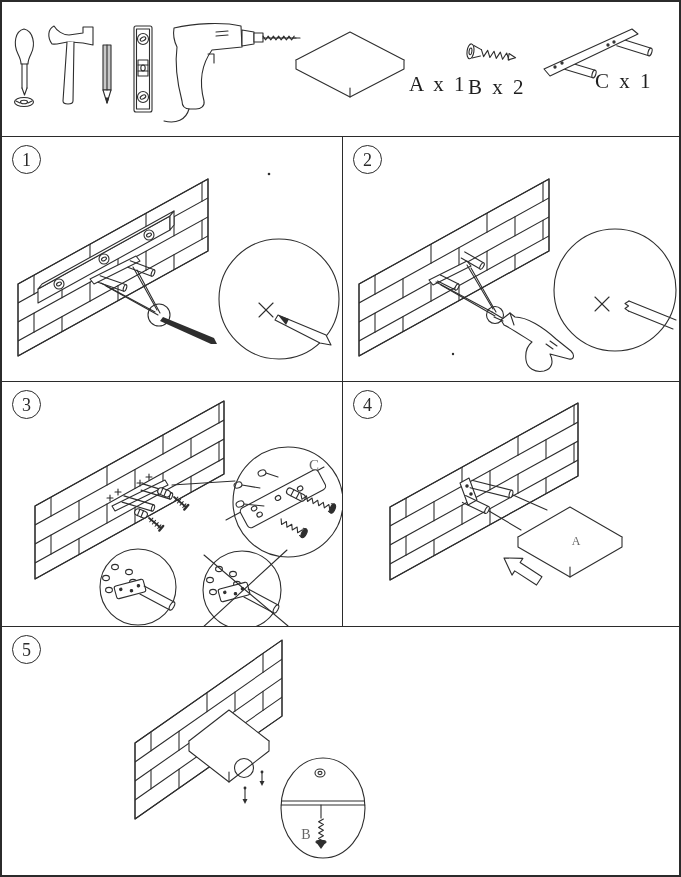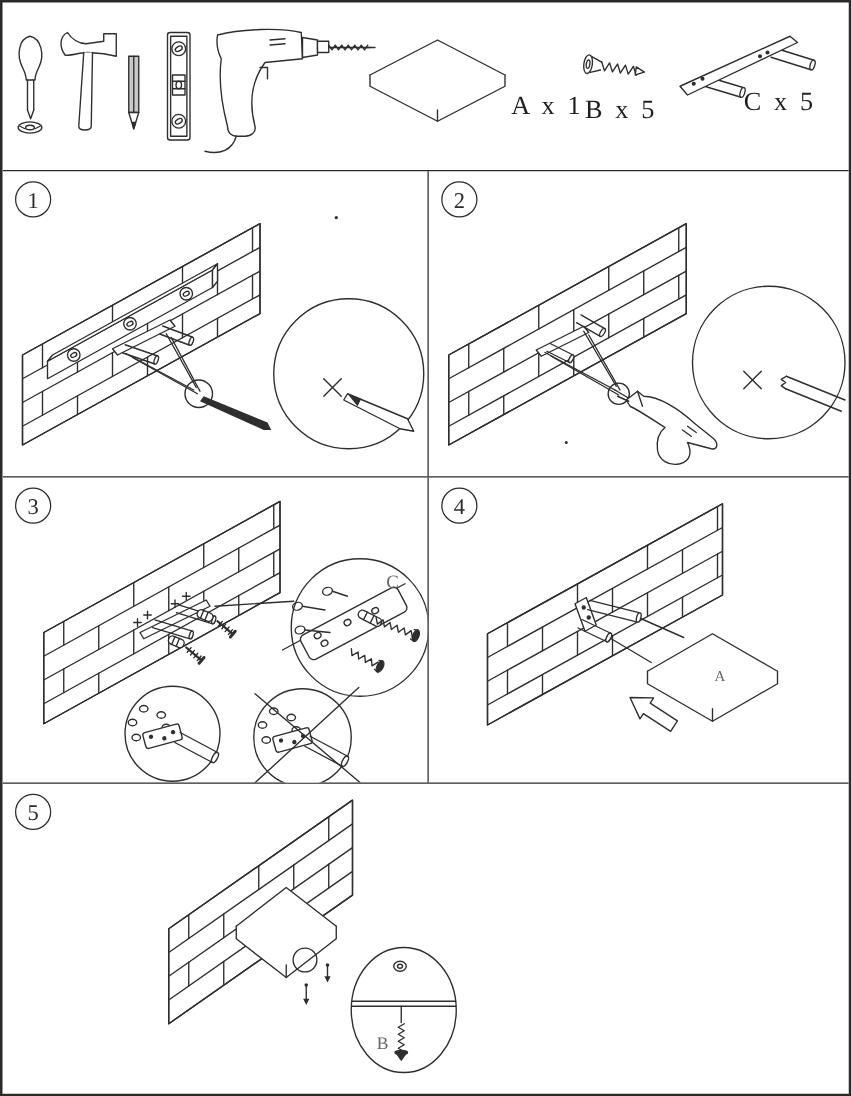--- a/index.html
+++ b/index.html
@@ -95,22 +95,22 @@
             <ellipse cx="648" cy="50" rx="1.8" ry="4" transform="rotate(17.4 648 50)" fill="#fff"></ellipse>
             <polygon points="542,67 630,27 636,32 548,74" fill="#fff"></polygon>
             <circle cx="553" cy="65" r="1.1" fill="#2e2e2e"></circle>
             <circle cx="560" cy="61" r="1.1" fill="#2e2e2e"></circle>
             <circle cx="606" cy="43" r="1.1" fill="#2e2e2e"></circle>
             <circle cx="612" cy="40" r="1.1" fill="#2e2e2e"></circle>
           </g>
         </g>
       </svg>
     <span class="plabel" style="left:387px;top:70px;margin-left:20px;">A x 1</span>
-    <span class="plabel" style="left:466px;top:73px;">B x 5</span>
-    <span class="plabel" style="left:593px;top:67px;">C x 5</span>
+    <span class="plabel" style="left:466px;top:73px;">B x 2</span>
+    <span class="plabel" style="left:593px;top:67px;">C x 1</span>
   </div>
 
   <div class="prow r1">
     <div class="panel">
       <svg id="svg-p1" width="340" height="244" viewBox="0 0 340 244">
           <g fill="none" stroke="#2e2e2e" stroke-width="1.1" stroke-linecap="round" stroke-linejoin="round">
             <clipPath id="clip0">
               <polygon points="16,147 206,41.9 206,113.9 16,219"></polygon>
             </clipPath>
             <g>

